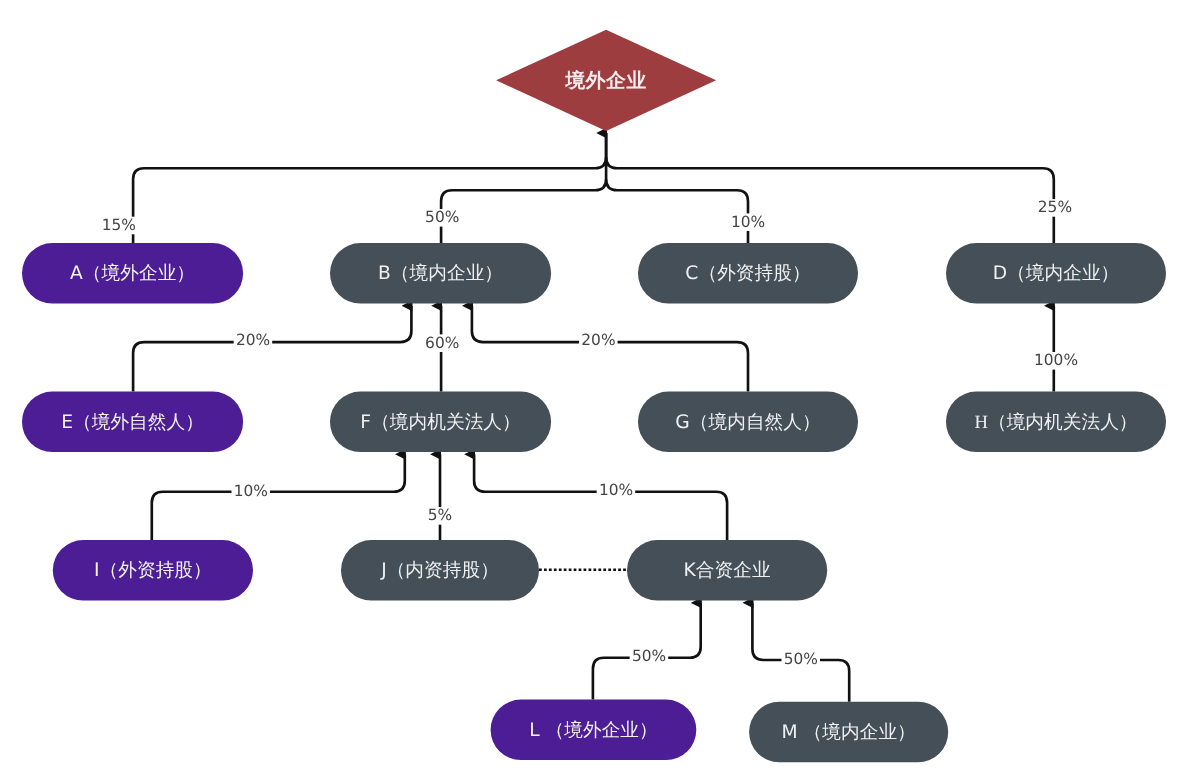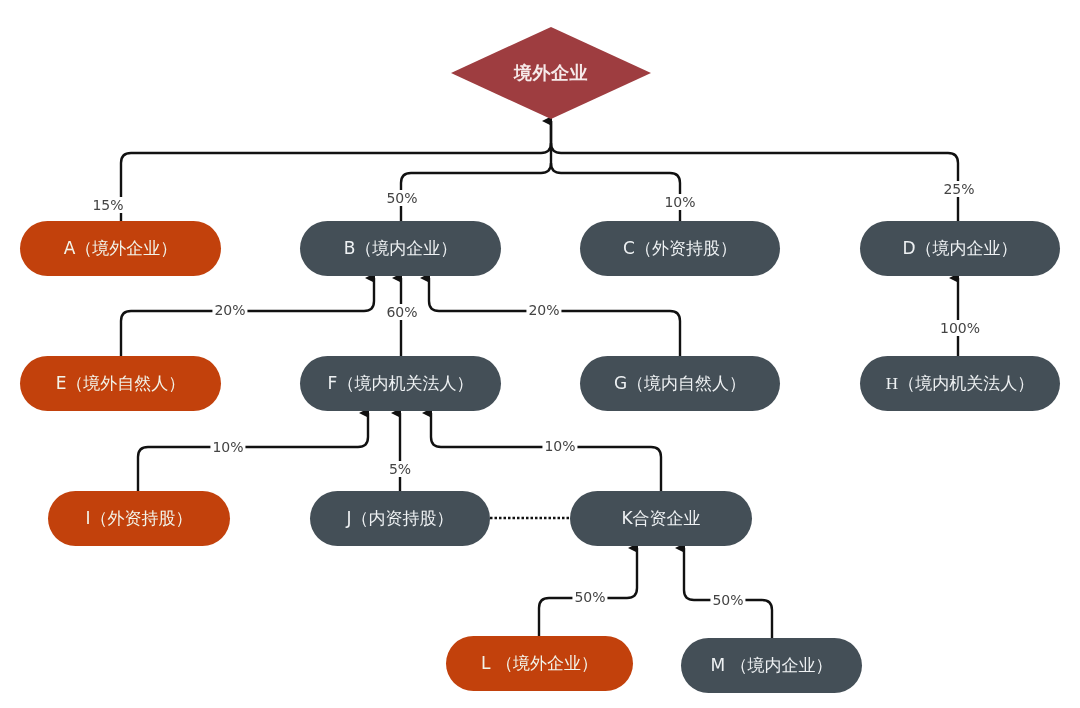--- a/index.html
+++ b/index.html
@@ -10,21 +10,21 @@
     position: absolute; left: 451px; top: 27px; width: 200px; height: 92px;
     display: flex; align-items: center; justify-content: center;
   }
   .root svg { position: absolute; left: 0; top: 0; }
   .root span { position: relative; color: #f6eaea; font-weight: bold; font-size: 18px; letter-spacing: 0.5px; }
   .pill {
     position: absolute; height: 55px; border-radius: 28px;
     display: flex; align-items: center; justify-content: center;
     font-size: 17px; color: #eef0ee; box-sizing: border-box;
   }
-  .pill.foreign { background: #c2410c; color: #f2f4ea; }
+  .pill.foreign { background: #4c1d95; color: #f2f4ea; }
   .pill.domestic { background: #444f57; color: #eef1f3; text-align: center; }
   .pct {
     position: absolute; font-size: 14px; color: #444; background: #ffffff;
     padding: 0 2px; line-height: 16px; transform: translate(-50%, -50%);
     white-space: nowrap;
   }
 </style>
 </head>
 <body>
 

